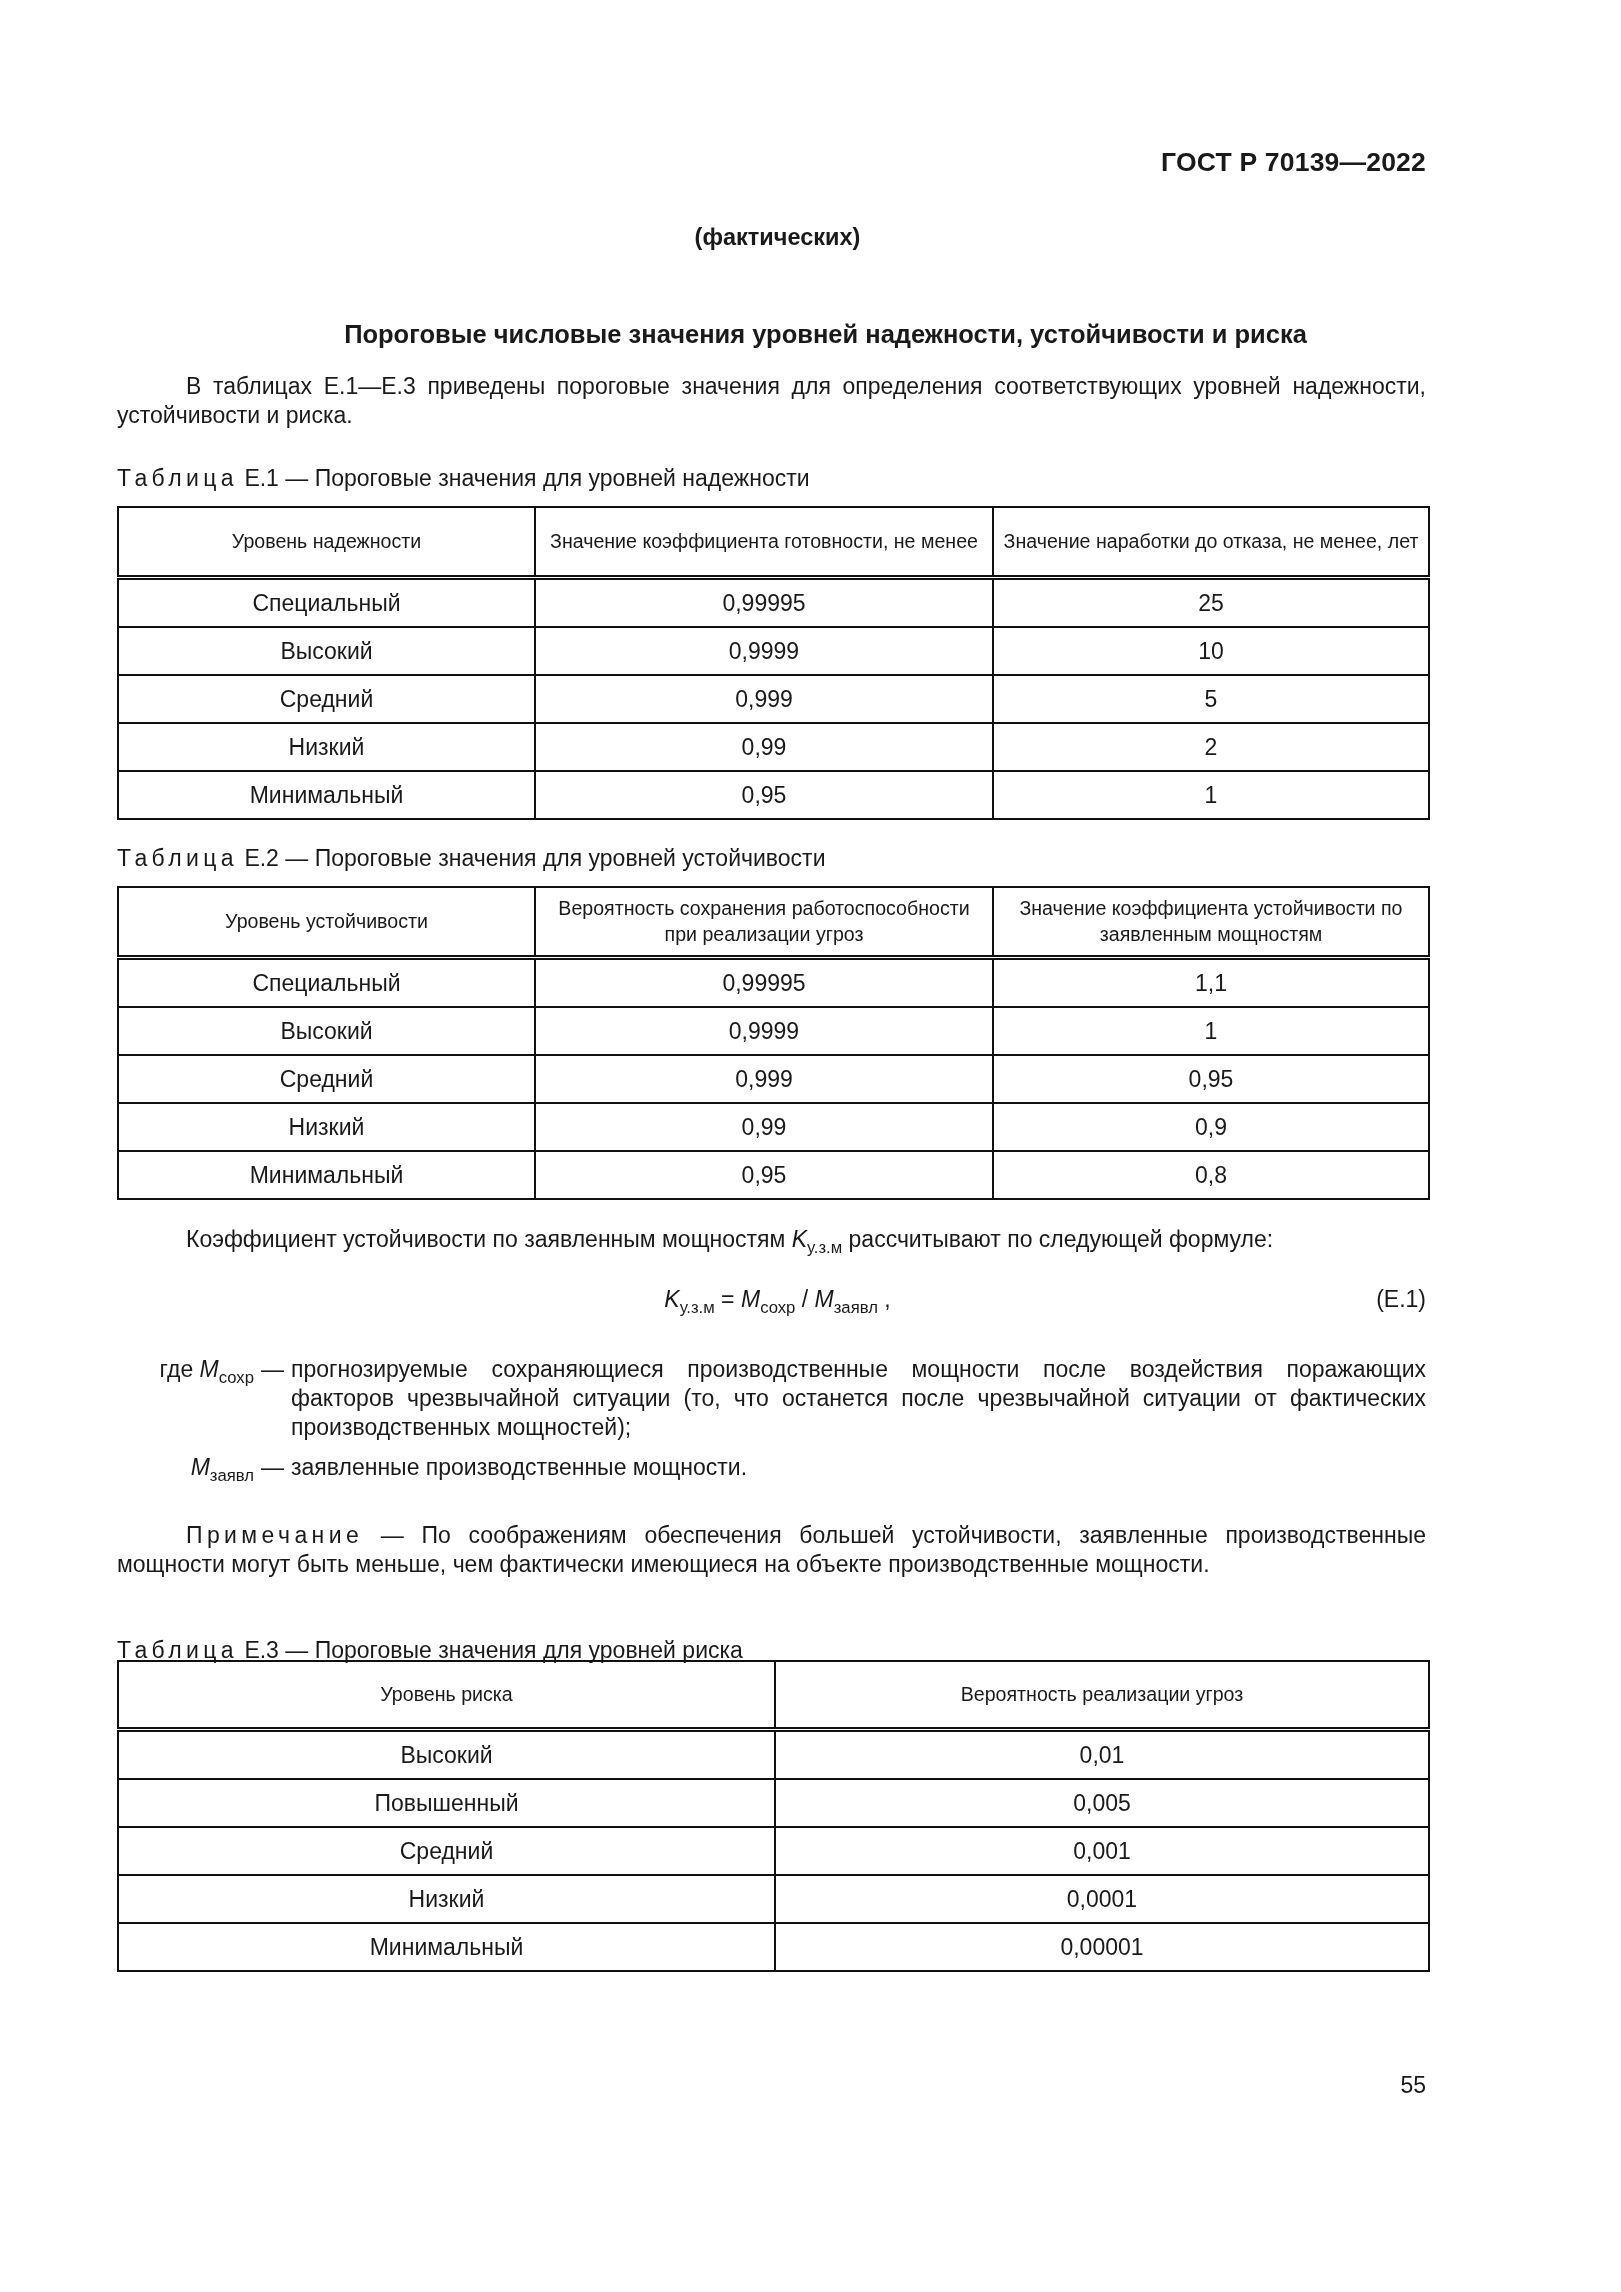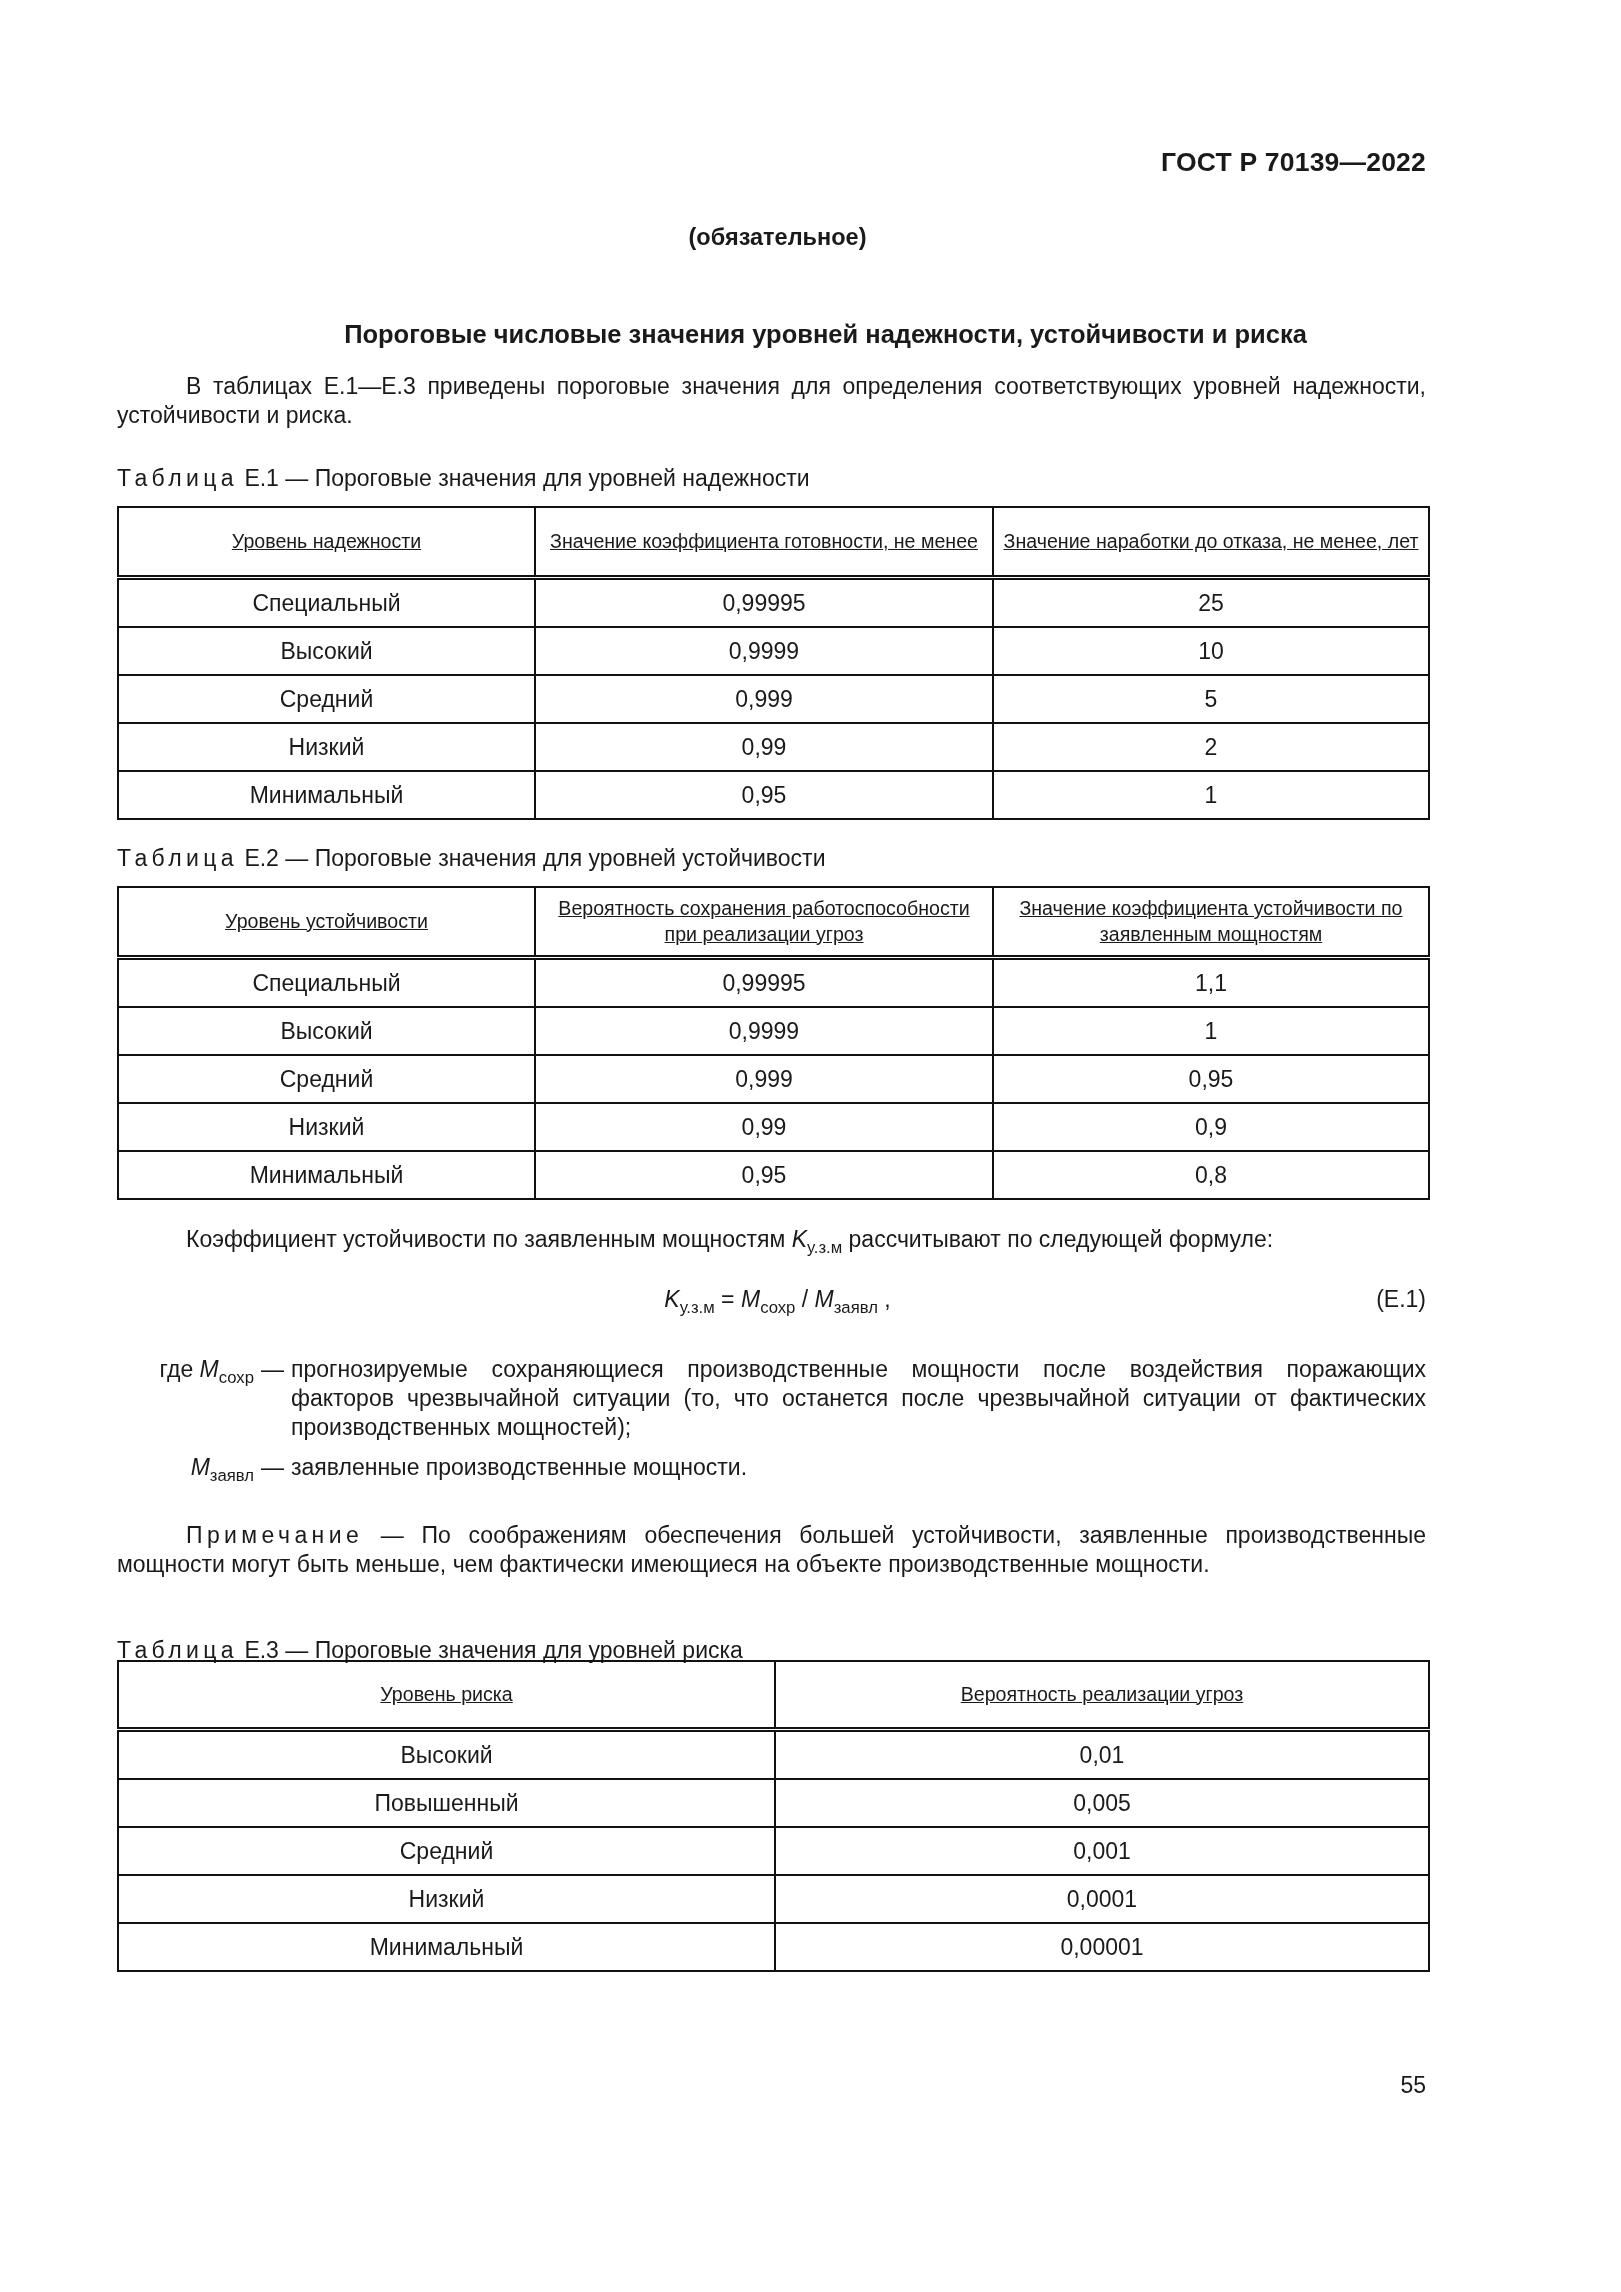--- a/index.html
+++ b/index.html
@@ -12,42 +12,42 @@
   .section-title { top: 320px; font-size: 25.5px; font-weight: bold; margin-left: 48px; }
   .body-text { font-size: 23px; line-height: 29px; }
   .para { left: 117px; width: 1309px; text-align: justify; }
   .indent { text-indent: 69px; }
   .caption { left: 117px; font-size: 23px; }
   .spaced { letter-spacing: 4.4px; }
   table.gt { position: absolute; left: 117px; width: 1310px; border-collapse: collapse;
              border: 2.9px solid #111; table-layout: fixed; }
   table.gt td, table.gt th { border: 2px solid #111; text-align: center; vertical-align: middle;
              padding: 0 5.9px; font-weight: normal; }
-  table.gt th { font-size: 19.6px; line-height: 25.5px; height: 67px; text-decoration: underline; }
+  table.gt th { font-size: 19.6px; line-height: 25.5px; height: 67px; }
   table.gt thead tr { border-bottom: 5.9px double #111; }
   table.gt td { font-size: 23px; height: 46px; }
   table.gt tbody tr { border-top: 2.9px solid #111; }
   .formula { top: 1286px; left: 0; width: 1555px; text-align: center; font-size: 23px; }
   .formula-num { top: 1286px; right: 195px; font-size: 23px; }
   i { font-style: italic; }
   sub { font-size: 16.7px; vertical-align: -5.9px; line-height: 0; }
   .where { left: 117px; width: 1309px; font-size: 23px; line-height: 29px; }
   .where-row { display: flex; }
   .where-term { width: 137px; text-align: right; flex: none; white-space: nowrap; }
   .where-dash { width: 37px; text-align: center; flex: none; }
   .where-def { flex: 1; text-align: justify; }
   .page-num { right: 195px; top: 2072px; font-size: 23px; }
 </style>
 </head>
 <body>
 
 <div class="abs doc-code">ГОСТ Р 70139—2022</div>
 
 <div class="abs center annex-title">
-  <div>(обязательное)</div>
+  <div>(фактических)</div>
 </div>
 
 <div class="abs center section-title">Пороговые числовые значения уровней надежности, устойчивости и риска</div>
 
 <div class="abs para body-text indent" style="top:372px;">В таблицах Е.1—Е.3 приведены пороговые значения для определения соответствующих уровней надежности, устойчивости и риска.</div>
 
 <div class="abs caption" style="top:465px;">
   <span class="spaced">Таблица</span>
   <span>Е.1 — Пороговые значения для уровней надежности</span>
 </div>

